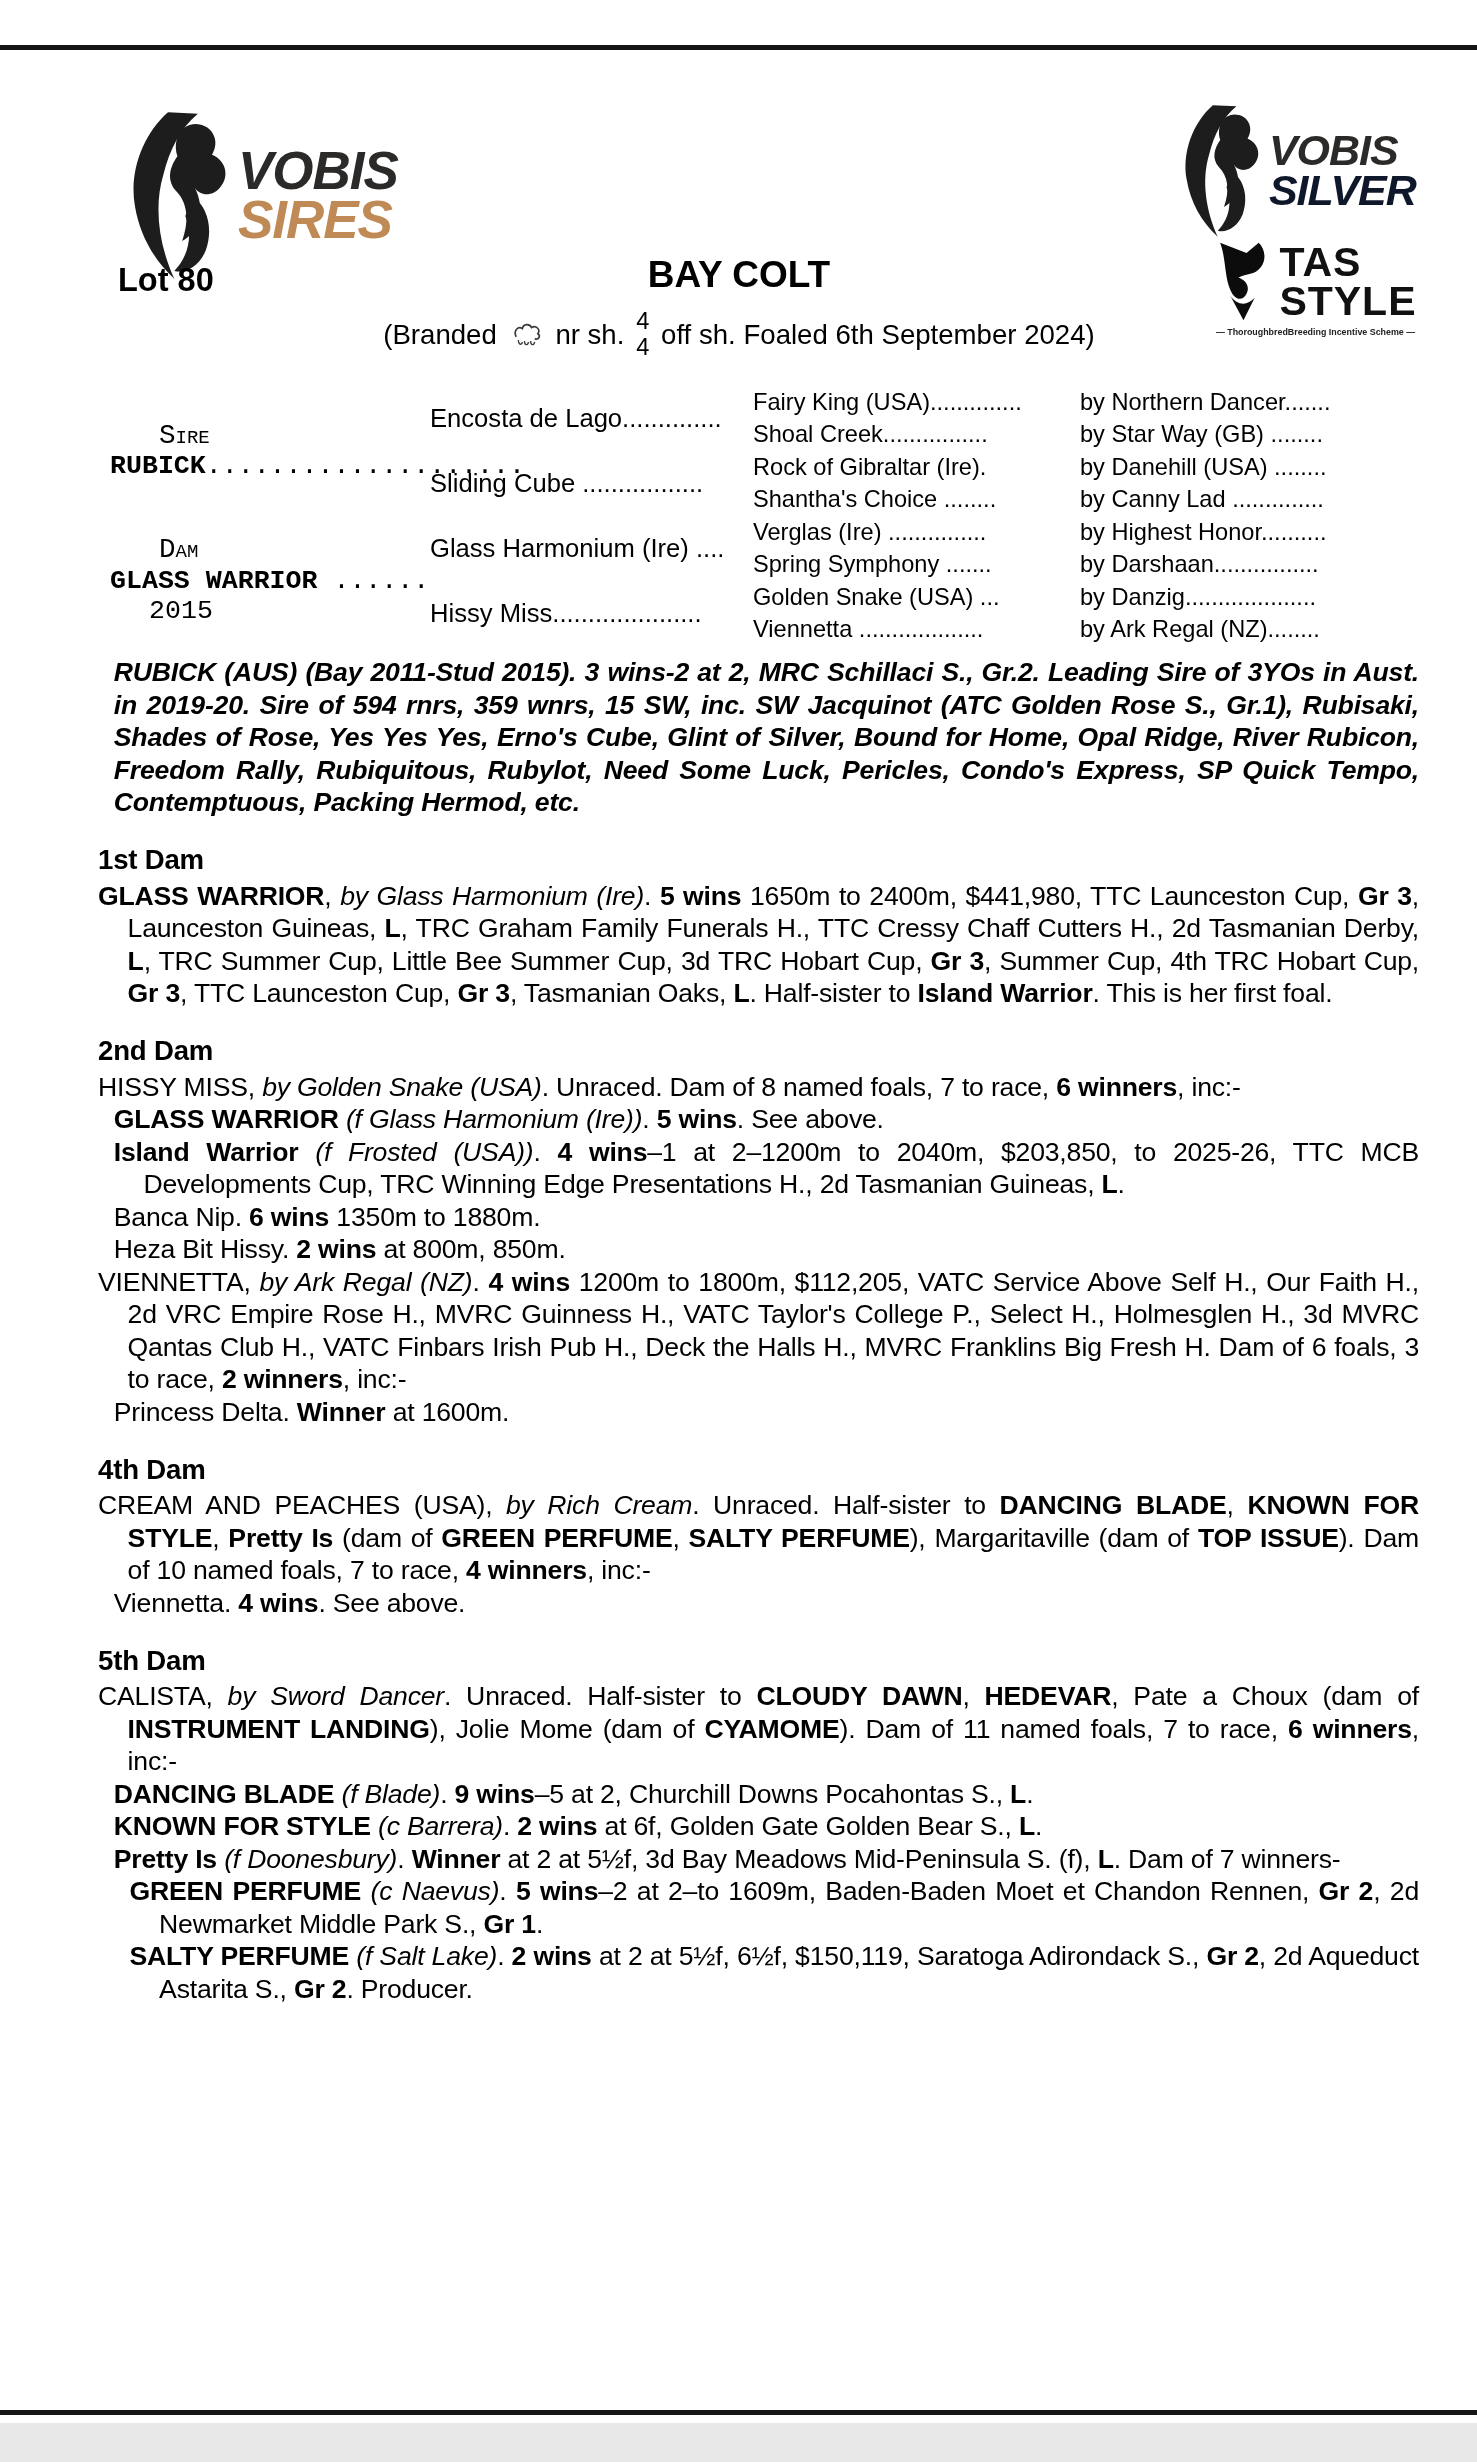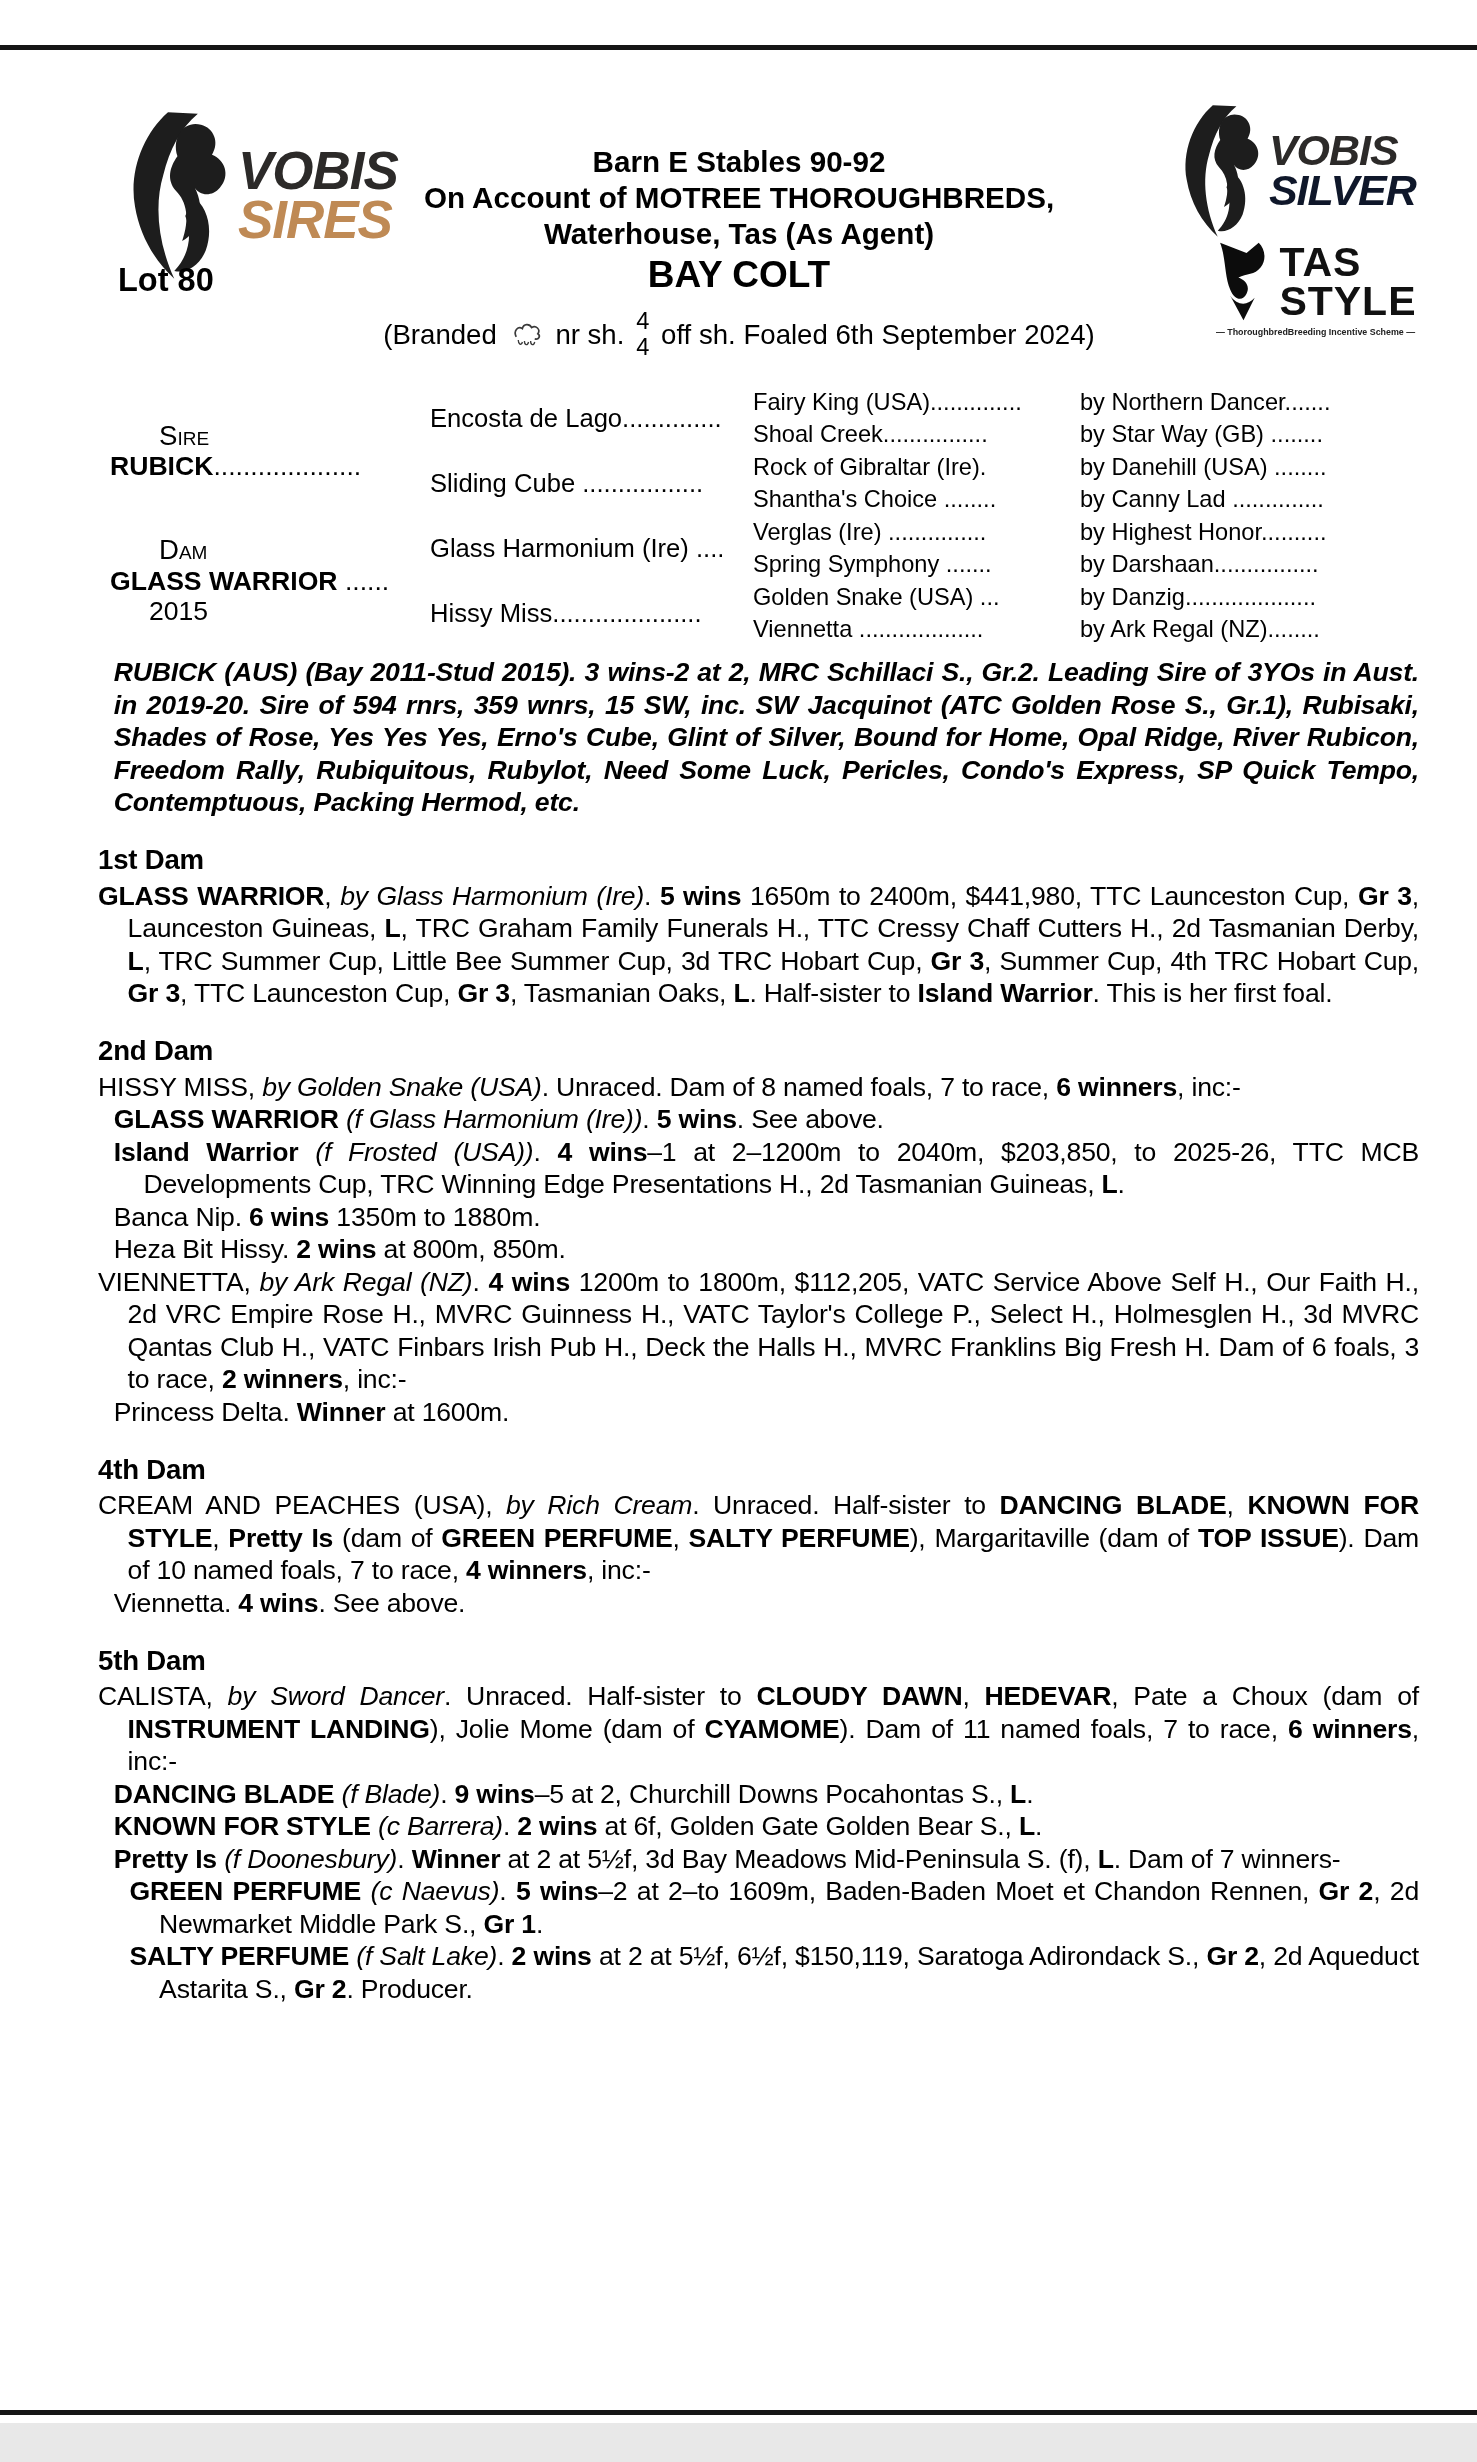--- a/index.html
+++ b/index.html
@@ -27,21 +27,21 @@
   .lot{position:absolute;top:262px;left:118px;font-size:32.5px;font-weight:bold;}
   .title{position:absolute;top:254px;left:0;right:0;text-align:center;font-size:37px;font-weight:bold;}
   .brandline{position:absolute;top:309px;left:0;right:0;display:flex;justify-content:center;align-items:center;gap:11.8px;font-size:27.6px;}
   .fraction{display:flex;flex-direction:column;align-items:center;font-size:23.6px;line-height:25.6px;}
 
   
   .pedigree{
     position:absolute;left:110px;top:386px;width:1312px;
     display:grid;grid-template-columns:320px 323px 327px 1fr;grid-auto-rows:32.5px;
   }
-  .gen1{grid-row:span 4;display:flex;flex-direction:column;justify-content:center;font-size:26.6px;line-height:30.5px;}
+  .gen1{grid-row:span 4;display:flex;flex-direction:column;justify-content:center;font-size:26.6px;line-height:30.5px;font-family:Liberation Mono, monospace;}
   .gen-label{font-variant:small-caps;padding-left:49px;font-size:27.6px;}
   .gen-name{font-weight:bold;white-space:nowrap;}
   .gen-name .dots{font-weight:normal;}
   .gen-year{padding-left:39px;}
   .gen2{grid-row:span 2;display:flex;align-items:center;font-size:25.6px;white-space:nowrap;}
   .gen3n,.gen3b{display:flex;align-items:center;font-size:23.6px;white-space:nowrap;overflow:hidden;}
 
   
   .content{position:absolute;left:98px;top:656px;width:1321px;font-size:26.6px;line-height:32.5px;letter-spacing:-0.2px;}
   .sire-summary{font-weight:bold;font-style:italic;text-align:justify;margin:0 0 0 15.8px;}
@@ -68,25 +68,20 @@
         <path d="M44 56 C53 62 57 76 52 90 C48 100 39 105 32 103 C41 94 44 80 39 68 Z" fill="#1d1d1d"></path>
       </symbol>
       <use href="#horse" width="70" height="110"></use>
     </svg>
     <div class="logo-text">
       <span class="logo-word-top">VOBIS</span>
       <span style="color:#bf8a55;">SIRES</span>
     </div>
   </div>
 
-  <div class="hdr-center">
-    <div>Barn E Stables 90-92</div>
-    <div>On Account of MOTREE THOROUGHBREDS,</div>
-    <div>Waterhouse, Tas (As Agent)</div>
-  </div>
 
   <div class="logo-silver">
     <svg width="87" height="138" viewBox="0 0 70 110">
       <use href="#horse" width="70" height="110"></use>
     </svg>
     <div class="logo-text">
       <span class="logo-word-top">VOBIS</span>
       <span style="color:#0f172a;">SILVER</span>
     </div>
   </div>

